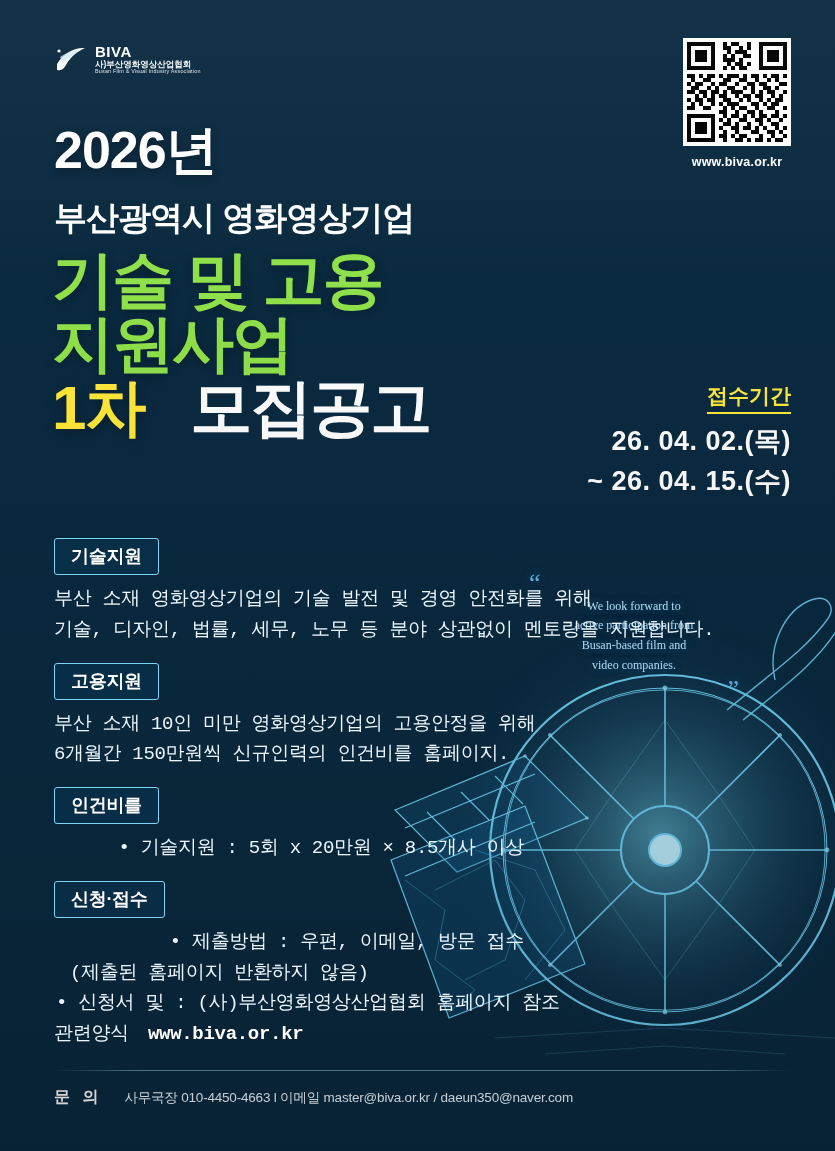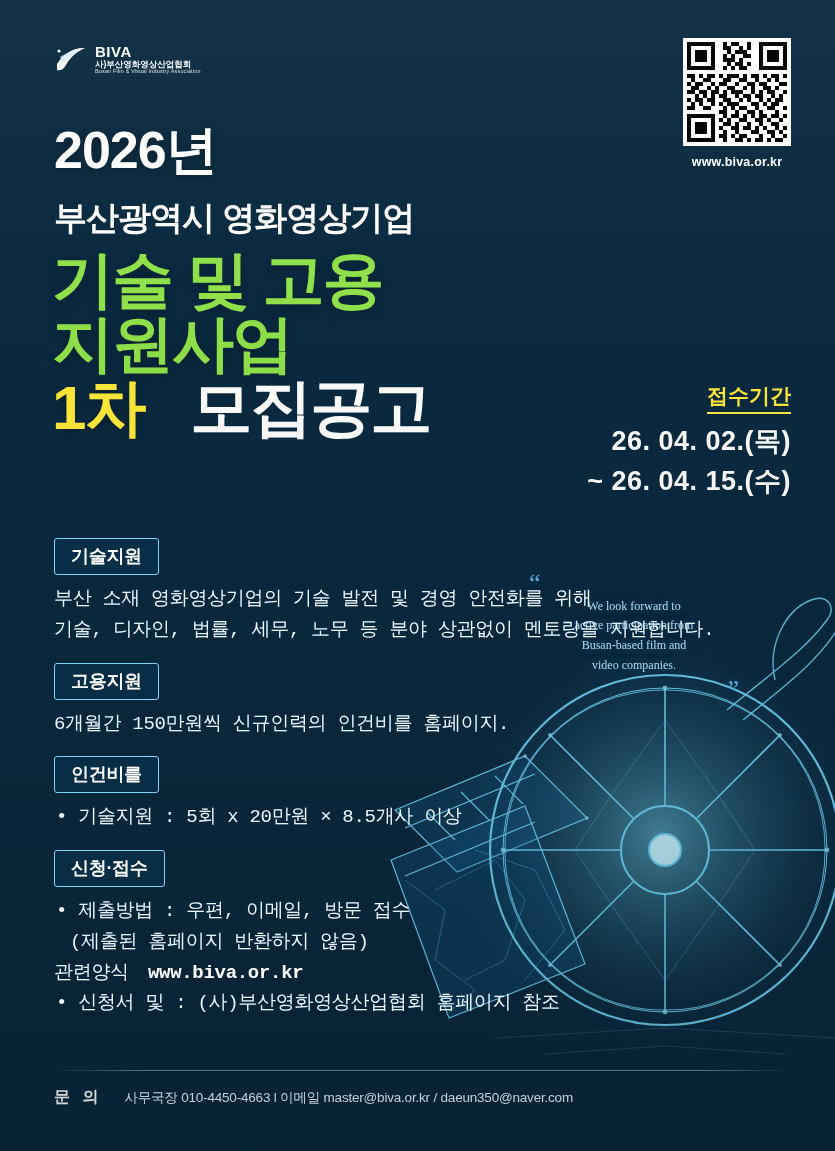--- a/index.html
+++ b/index.html
@@ -97,21 +97,21 @@
     color:#ffffff;font-size:18px;font-weight:bold;
     padding:5px 16px 6px 16px;
     background:rgba(10,60,95,0.35);
     letter-spacing:-.3px;
   }
   .sec-body{
     margin-top:9px;
     color:#eaf6ff;font-size:19px;line-height:1.62;letter-spacing:-.3px;font-family:Liberation Mono, monospace;
   }
   .sec-body .ln{white-space:nowrap;}
-  .sec-body .bullet{padding-left:2px;}
+  .sec-body .bullet{padding-left:2px;text-align:right;}
   .sec-body .bullet::before{content:"• ";}
   .sec-body .ind{padding-left:16px;display:inline-block;}
   .sec-body .link{color:#ffffff;font-weight:bold;padding-left:8px;}
   .sec-body .lbl{display:inline-block;}
 
   .divider{
     position:absolute;left:54px;right:44px;top:1070px;height:1px;
     background:linear-gradient(90deg,rgba(160,215,245,.0),rgba(160,215,245,.55) 12%,rgba(160,215,245,.55) 88%,rgba(160,215,245,.0));
   }
   .footer{
@@ -419,20 +419,21 @@
       <div class="sec-head">기술지원</div>
       <div class="sec-body">
         <div class="ln">부산 소재 영화영상기업의 기술 발전 및 경영 안전화를 위해</div>
         <div class="ln">기술, 디자인, 법률, 세무, 노무 등 분야 상관없이 멘토링을 지원합니다.</div>
       </div>
     </div>
 
     <div class="sec">
       <div class="sec-head">고용지원</div>
       <div class="sec-body">
+        <div class="ln">부산 소재 10인 미만 영화영상기업의 고용안정을 위해</div>
         <div class="ln">6개월간 150만원씩 신규인력의 인건비를 홈페이지.</div>
       </div>
     </div>
 
     <div class="sec">
       <div class="sec-head">인건비를</div>
       <div class="sec-body">
         <div class="ln bullet">기술지원 : 5회 x 20만원 × 8.5개사 이상</div>
       </div>
     </div>
@@ -440,28 +441,28 @@
     <div class="sec">
       <div class="sec-head">신청·접수</div>
       <div class="sec-body">
         <div class="ln bullet">
           <span class="lbl">제출방법 :</span>
           <span class="lbl">우편, 이메일, 방문 접수</span>
         </div>
         <div class="ln">
           <span class="ind">(제출된 홈페이지 반환하지 않음)</span>
         </div>
+        <div class="ln bullet">
+          <span class="lbl">신청서 및 :</span>
+          <span class="lbl">(사)부산영화영상산업협회 홈페이지 참조</span>
+        </div>
         <div class="ln">
           <span class="lbl">관련양식</span>
           <span class="link">www.biva.or.kr</span>
         </div>
-        <div class="ln bullet">
-          <span class="lbl">신청서 및 :</span>
-          <span class="lbl">(사)부산영화영상산업협회 홈페이지 참조</span>
-        </div>
       </div>
     </div>
 
   </div>
 
   <div class="divider"></div>
 
   <div class="footer">
     <div class="f-label">문 의</div>
     <div class="f-text">사무국장 010-4450-4663  l  이메일 master@biva.or.kr / daeun350@naver.com</div>

